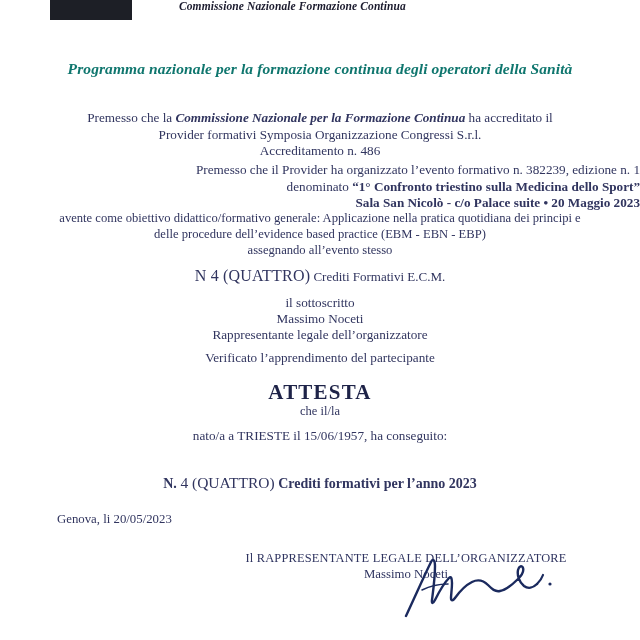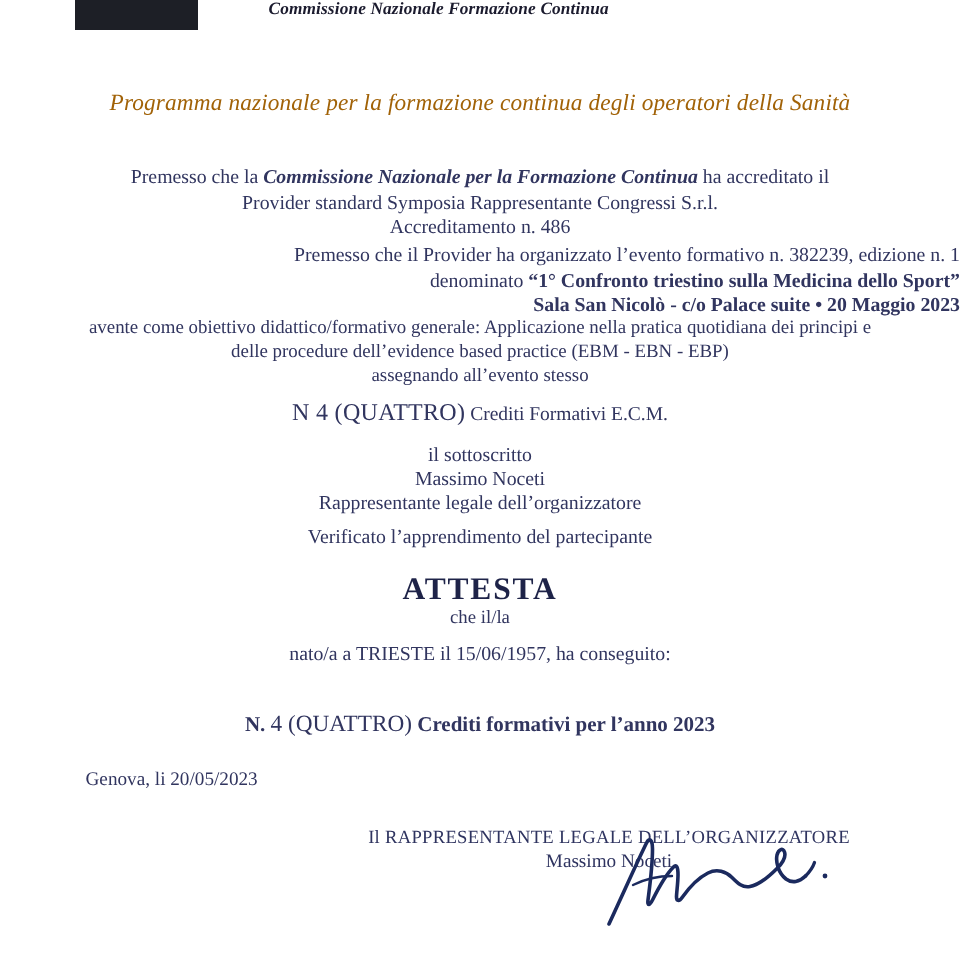--- a/index.html
+++ b/index.html
@@ -62,23 +62,23 @@
   }
 
   
   .doc-title {
     position: absolute;
     top: 60px;
     left: 0;
     width: 100%;
     text-align: center;
     font-style: italic;
-    font-weight: normal;
+    font-weight: bold;
     font-size: 15.5px;
-    color: #a16207;
+    color: #0f766e;
     letter-spacing: 0.1px;
   }
 
   
   .block {
     position: absolute;
     left: 0;
     width: 100%;
     text-align: center;
     line-height: 16.5px;
@@ -164,21 +164,21 @@
 
 <div class="header">
   <div class="logo-photo"></div>
   <div class="logo-caption">Commissione Nazionale Formazione Continua</div>
 </div>
 
 <div class="doc-title">Programma nazionale per la formazione continua degli operatori della Sanità</div>
 
 <div class="block" id="block-premessa1">
   <span class="line"><span>Premesso che la </span><b class="em-it">Commissione Nazionale per la Formazione Continua</b><span> ha accreditato il</span></span>
-  <span class="line">Provider standard Symposia Rappresentante Congressi S.r.l.</span>
+  <span class="line">Provider formativi Symposia Organizzazione Congressi S.r.l.</span>
   <span class="line">Accreditamento  n. 486</span>
 </div>
 
 <div class="block" id="block-premessa2">
   <span class="line">Premesso che il Provider ha organizzato l’evento formativo n. 382239, edizione n. 1</span>
   <span class="line"><span>denominato </span><b class="em">“1° Confronto triestino sulla Medicina dello Sport”</b></span>
   <span class="line"><b class="em">Sala San Nicolò - c/o Palace suite  •  20 Maggio 2023</b></span>
 </div>
 
 <div class="block" id="block-obiettivo">

